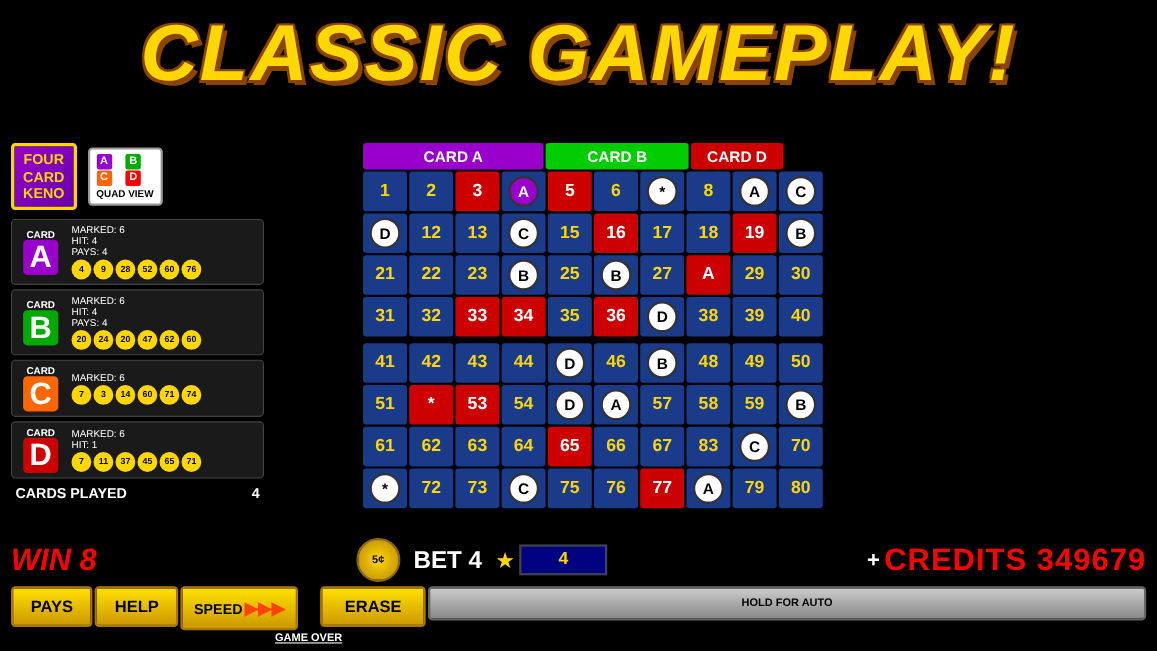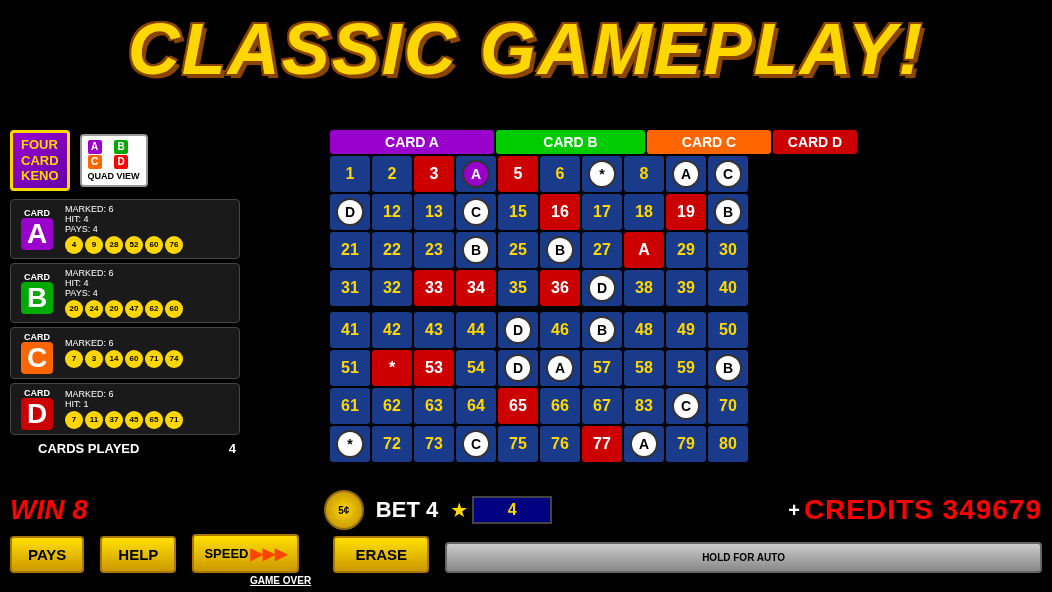--- a/index.html
+++ b/index.html
@@ -41,20 +41,21 @@
 
     .four-card-keno-logo {
       background: linear-gradient(135deg, #9900CC, #6600AA);
       border: 3px solid #FFD700;
       border-radius: 4px;
       padding: 4px 8px;
       color: #FFD700;
       font-weight: 900;
       font-size: 13px;
       line-height: 1.2;
+      text-align: center;
     }
 
     .quad-view-logo {
       background: #FFF;
       border: 2px solid #999;
       border-radius: 4px;
       padding: 4px 6px;
       font-size: 11px;
       font-weight: 700;
       color: #000;
@@ -115,21 +116,20 @@
     .card-a-badge { background: #9900CC; }
 
     .cards-played-row {
       display: flex;
       justify-content: space-between;
       color: #FFF;
       font-size: 13px;
       font-weight: 700;
       margin-top: 6px;
       padding: 0 4px;
-      margin-left: 24px;
     }
 
     
     #keno-area {
       position: absolute;
       left: 330px;
       top: 130px;
       right: 20px;
     }
     .card-header {
@@ -273,22 +273,22 @@
       letter-spacing: 1px;
     }
     .plus-icon {
       color: #FFF;
       font-size: 20px;
       font-weight: 900;
     }
 
     .bottom-row2 {
       display: flex;
-      align-items: flex-end;
-      gap: 16px;
+      align-items: flex-start;
+      gap: 2px;
     }
 
     .btn-yellow {
       background: linear-gradient(to bottom, #FFE000, #CC9900);
       color: #000;
       font-weight: 900;
       font-size: 15px;
       border: 2px solid #AA7700;
       border-radius: 4px;
       padding: 8px 16px;
@@ -479,25 +479,22 @@
     <span>4</span>
   </div>
 </div>
 
 <div id="keno-area">
 
   <div style="display:flex; gap:2px; margin-bottom:2px;">
     <div style="display:flex;gap:2px;width:164px;">
       <div class="card-header header-a" style="flex:1;">CARD A</div>
     </div>
-    <div style="display:flex;gap:2px;width:149px;">
+    <div style="display:flex;gap:2px;width:130px;">
       <div class="card-header header-b" style="flex:1;">CARD B</div>
-    </div>
-    <div style="display:flex;gap:2px;width:124px;">
-      <div class="card-header header-c" style="flex:1;">CARD C</div>
     </div>
     <div style="display:flex;gap:2px;width:84px;">
       <div class="card-header header-d" style="flex:1;">CARD D</div>
     </div>
   </div>
 
   <div class="keno-grid" id="grid1">
       <div class="keno-cell">1</div>
       <div class="keno-cell">2</div>
       <div class="keno-cell hit-red">3</div>

